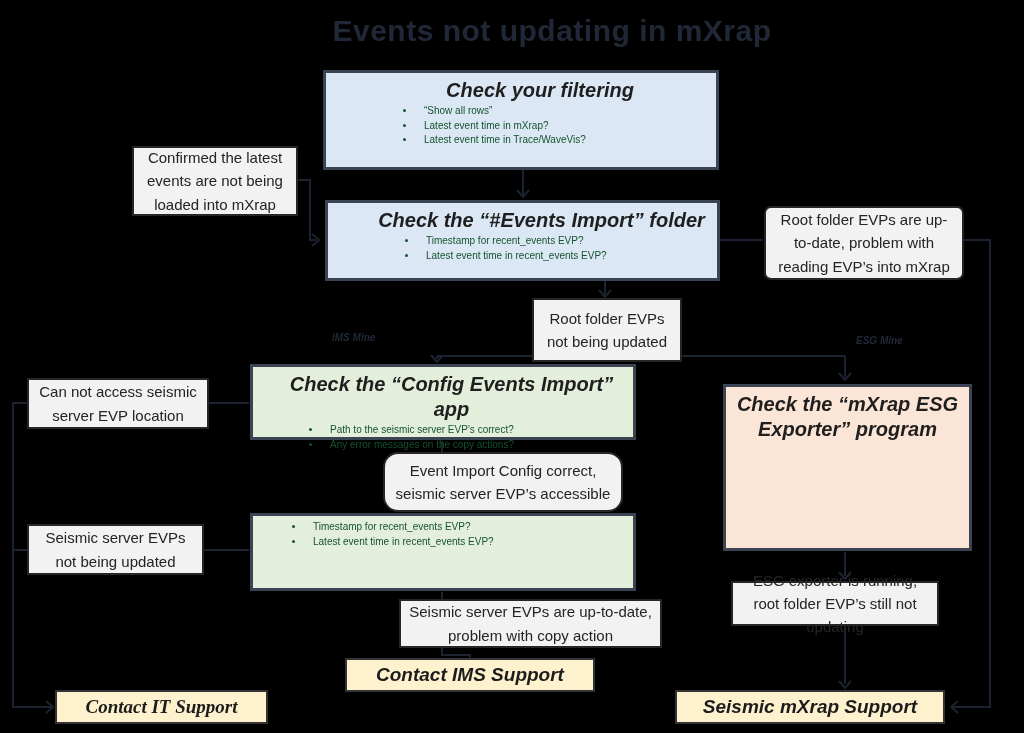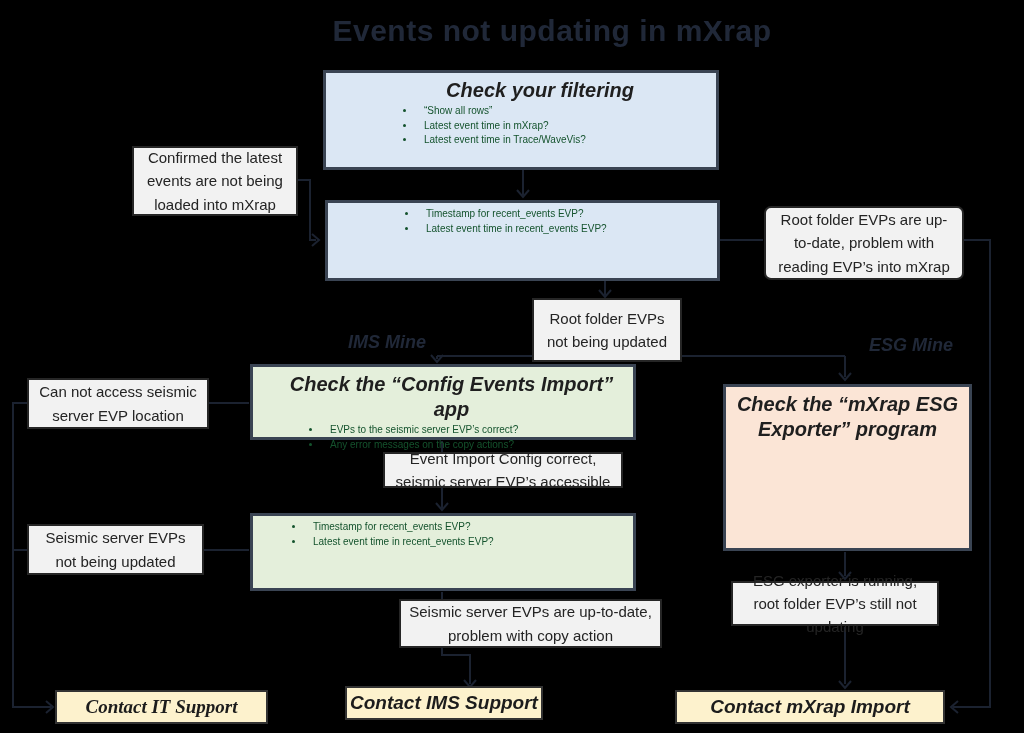--- a/index.html
+++ b/index.html
@@ -30,22 +30,22 @@
     display:flex;align-items:center;justify-content:center;text-align:center;
     font-size:15px;line-height:1.55;padding:2px 6px;
   }
   .contact{
     position:absolute;box-sizing:border-box;background:var(--c-yellow,#fdf2cd);
     border:2px solid var(--c-yellow_border,#333);color:#1c1c1c;
     display:flex;align-items:center;justify-content:center;
     font-size:19px;font-weight:bold;font-style:italic;
   }
   .branch-label{
-    position:absolute;font-size:18px;font-weight:bold;font-style:italic;
-    color:var(--c-faint,#202838);text-align:center;width:110px;
+    position:absolute;font-size:10px;font-weight:bold;font-style:italic;
+    color:var(--c-faint,#202838);width:110px;
   }
   #wires{position:absolute;top:0;left:0;}
   #wires path{stroke:var(--c-arrow,#1b2230);stroke-width:2;fill:none;}
 </style>
 </head>
 <body>
 
 <div id="stage">
 
   <svg id="wires" width="1024" height="733" viewBox="0 0 1024 733">
@@ -85,57 +85,58 @@
   <div class="flowbox blue" style="left:323px;top:70px;width:396px;height:100px;">
     <h2>Check your filtering</h2>
     <ul>
       <li>“Show all rows”</li>
       <li>Latest event time in mXrap?</li>
       <li>Latest event time in Trace/WaveVis?</li>
     </ul>
   </div>
 
   <div class="flowbox blue" style="left:325px;top:200px;width:395px;height:81px;">
+    <h2>Check the “#Events Import” folder</h2>
     <ul>
       <li>Timestamp for recent_events EVP?</li>
       <li>Latest event time in recent_events EVP?</li>
     </ul>
   </div>
 
   <div class="note" style="left:120px;top:146px;width:166px;height:70px;margin-left:12px;">Confirmed the latest events are not being loaded into mXrap</div>
   <div class="note" style="left:764px;top:206px;width:200px;height:74px;border-radius:7px;">Root folder EVPs are up-to-date, problem with reading EVP’s into mXrap</div>
   <div class="note" style="left:532px;top:298px;width:150px;height:64px;">Root folder EVPs not being updated</div>
 
   <div class="branch-label" style="left:332px;top:332px;">IMS Mine</div>
   <div class="branch-label" style="left:856px;top:335px;">ESG Mine</div>
 
   <div class="flowbox green" style="left:250px;top:364px;width:386px;height:76px;padding-left:23px;">
     <h2>Check the “Config Events Import” app</h2>
     <ul>
-      <li>EVPs to the seismic server EVP’s correct?</li>
+      <li>Path to the seismic server EVP’s correct?</li>
       <li>Any error messages on the copy actions?</li>
     </ul>
   </div>
 
   <div class="note" style="left:27px;top:378px;width:182px;height:51px;">Can not access seismic server EVP location</div>
-  <div class="note" style="left:383px;top:452px;width:240px;height:36px;">Event Import Config correct, seismic server EVP’s accessible</div>
+  <div class="note" style="left:383px;top:452px;width:240px;height:60px;border-radius:15px;">Event Import Config correct, seismic server EVP’s accessible</div>
 
   <div class="flowbox green" style="left:250px;top:513px;width:386px;height:78px;">
     <ul>
       <li>Timestamp for recent_events EVP?</li>
       <li>Latest event time in recent_events EVP?</li>
     </ul>
   </div>
 
   <div class="note" style="left:27px;top:524px;width:177px;height:51px;">Seismic server EVPs not being updated</div>
   <div class="note" style="left:399px;top:599px;width:263px;height:49px;">Seismic server EVPs are up-to-date, problem with copy action</div>
 
   <div class="flowbox peach" style="left:723px;top:384px;width:249px;height:167px;">
     <h2>Check the “mXrap ESG Exporter” program</h2>
   </div>
 
   <div class="note" style="left:731px;top:581px;width:208px;height:45px;">ESG exporter is running, root folder EVP’s still not updating</div>
 
   <div class="contact" style="left:55px;top:690px;width:213px;height:34px;font-family:Liberation Serif, serif;">Contact IT Support</div>
-  <div class="contact" style="left:345px;top:686px;width:198px;height:34px;">Contact IMS Support</div>
-  <div class="contact" style="left:675px;top:690px;width:270px;height:34px;">Contact mXrap Import</div>
+  <div class="contact" style="left:345px;top:658px;width:250px;height:34px;">Contact IMS Support</div>
+  <div class="contact" style="left:675px;top:690px;width:270px;height:34px;">Seismic mXrap Support</div>
 
 </div>
 
 </body></html>

